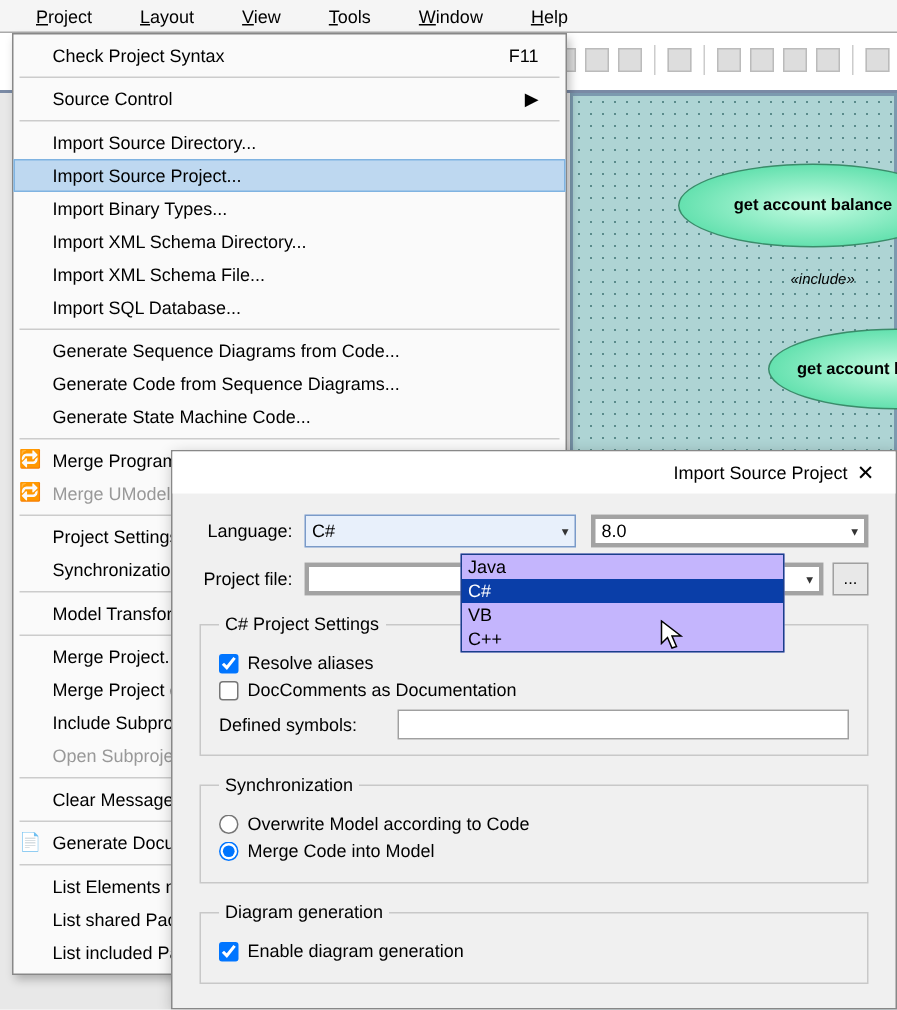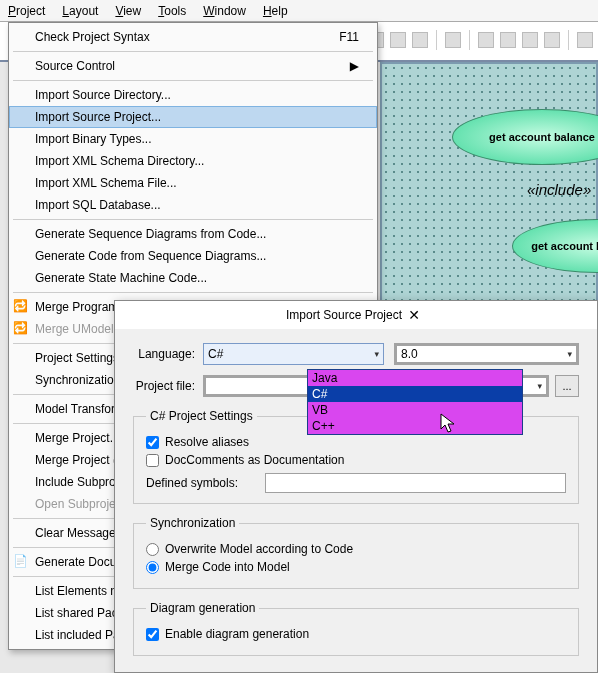--- a/index.html
+++ b/index.html
@@ -1,57 +1,57 @@
 <!DOCTYPE html>
 <html><head>
 <meta charset="utf-8">
 <style>
   * { box-sizing: border-box; margin: 0; padding: 0; }
   body { font-family: "Segoe UI", Tahoma, sans-serif; font-size: 12px; background: #e8e8e8; color: #000; width: 598px; height: 673px; overflow: hidden; position: relative; }
 
-  .menubar { background: #f5f5f5; border-bottom: 1px solid #aaa; padding: 2px 8px; display: flex; gap: 17px; height: 22px; align-items: center; }
+  .menubar { background: #f5f5f5; border-bottom: 1px solid #aaa; padding: 2px 24px; display: flex; gap: 32px; height: 22px; align-items: center; }
   .menubar span { cursor: default; }
   .menubar span:first-letter { text-decoration: underline; }
 
   .toolbar-strip { background: #fff; height: 40px; border-bottom: 2px solid #7a8aa5; position: relative; }
   .toolbar-icons { position: absolute; right: 5px; top: 8px; display:flex; gap:6px; align-items:center; }
   .tb-icon { width: 16px; height:16px; background:#ddd; border:1px solid #bbb; }
   .tb-sep { width:1px; height:20px; background:#ccc; margin:0 2px;}
 
   .content-area { position: absolute; left:0; right:0; top:62px; bottom:0; }
 
   .diagram-bg { position:absolute; left:380px; top:0; right:0; bottom:0; background-color:#aed4d4;
     background-image: radial-gradient(circle, #5a8b8b 1px, transparent 1px);
     background-size: 8px 8px; border:2px solid #7c9aaf; }
   .use-case { position:absolute; background: radial-gradient(ellipse at center, #c5fce2 0%, #3dd69a 100%); border:1px solid #3a8c6a; border-radius: 50%; display:flex; align-items:center; justify-content:center; font-weight:bold; font-size:11px; padding:8px; text-align:center; }
   .uc1 { left:70px; top:45px; width:180px; height:56px; }
   .uc2 { left:130px; top:155px; width:170px; height:54px; }
-  .include-lbl { position:absolute; left:145px; top:117px; font-size:15px; font-style:italic; }
+  .include-lbl { position:absolute; left:145px; top:117px; font-size:10px; font-style:italic; }
 
   .dropdown-menu { position:absolute; left:8px; top:22px; width:370px; background:#fafafa; border:1px solid #888; box-shadow: 2px 3px 6px rgba(0,0,0,0.25); z-index:10; padding:3px 0;}
   .menu-item { padding: 4px 18px 4px 26px; cursor:default; position:relative; display:flex; justify-content:space-between; }
   .menu-item.highlighted { background:#bed8f0; border:1px solid #7fb3e1; padding:3px 17px 3px 25px;}
   .menu-item.disabled { color:#999; }
   .menu-sep { height:1px; background:#ccc; margin:3px 4px; }
   .menu-item .sub-arrow { }
   .menu-icon-col { position:absolute; left:4px; top:3px; width:16px; height:16px; }
 
   .dialog { position:absolute; left:114px; top:300px; width:484px; height:373px; background:#f0f0f0; border:1px solid #888; box-shadow: 2px 3px 10px rgba(0,0,0,0.3); z-index:30; }
-  .dlg-title { background:#fff; padding:6px 21px; font-size:12px; display:flex; justify-content:center; align-items:center;}
+  .dlg-title { background:#fff; padding:6px 8px; font-size:12px; display:flex; justify-content:flex-end; align-items:center;}
   .dlg-close { font-size:14px; width:24px; text-align:center; cursor:default;}
   .dlg-body { padding: 14px 18px 10px 18px; }
   .form-row { display:flex; align-items:center; margin-bottom:10px; }
   .form-row label { width:70px; text-align:right; padding-right:8px; }
   .combo { flex:1; height:22px; border:1px solid #7a9ac8; background:#e8f0fb; padding:0 4px; display:flex; align-items:center; justify-content:space-between; position:relative;}
   .combo.plain { border:3px solid #a3a3a3; background:#fff; }
   .combo .arrow { font-size:9px; color:#333;}
   .mini-btn { width:24px; height:22px; margin-left:6px; border:1px solid #a0a0a0; background:#e8e8e8; display:flex; align-items:center; justify-content:center; font-size:11px;}
   .ver-combo { width:58px; margin-left:10px;}
 
-  .combo-open-list { position:absolute; left:192px; top:68px; width:216px; background:#d946ef; border:1px solid #1a3f8a; z-index:40;}
+  .combo-open-list { position:absolute; left:192px; top:68px; width:216px; background:#c4b5fd; border:1px solid #1a3f8a; z-index:40;}
   .opt { padding:1px 4px; font-size:12px;}
   .opt.sel { background:#0a3ea8; color:#fff; }
 
   fieldset { border:1px solid #c8c8c8; padding:8px 12px 10px 12px; margin-top:12px; }
   fieldset legend { padding:0 4px; font-size:12px;}
   .chk-row, .rad-row { display:flex; align-items:center; margin:4px 0; font-size:12px;}
   .chk-row input, .rad-row input { margin-right:6px; }
   .sym-row { display:flex; align-items:center; margin-top:6px;gap:21px;}
   .sym-row label { margin-right:6px;}
   .sym-row input[type=text] { flex:1; height:20px; border:1px solid #a0a0a0; background:#fff; padding:0 4px;}

